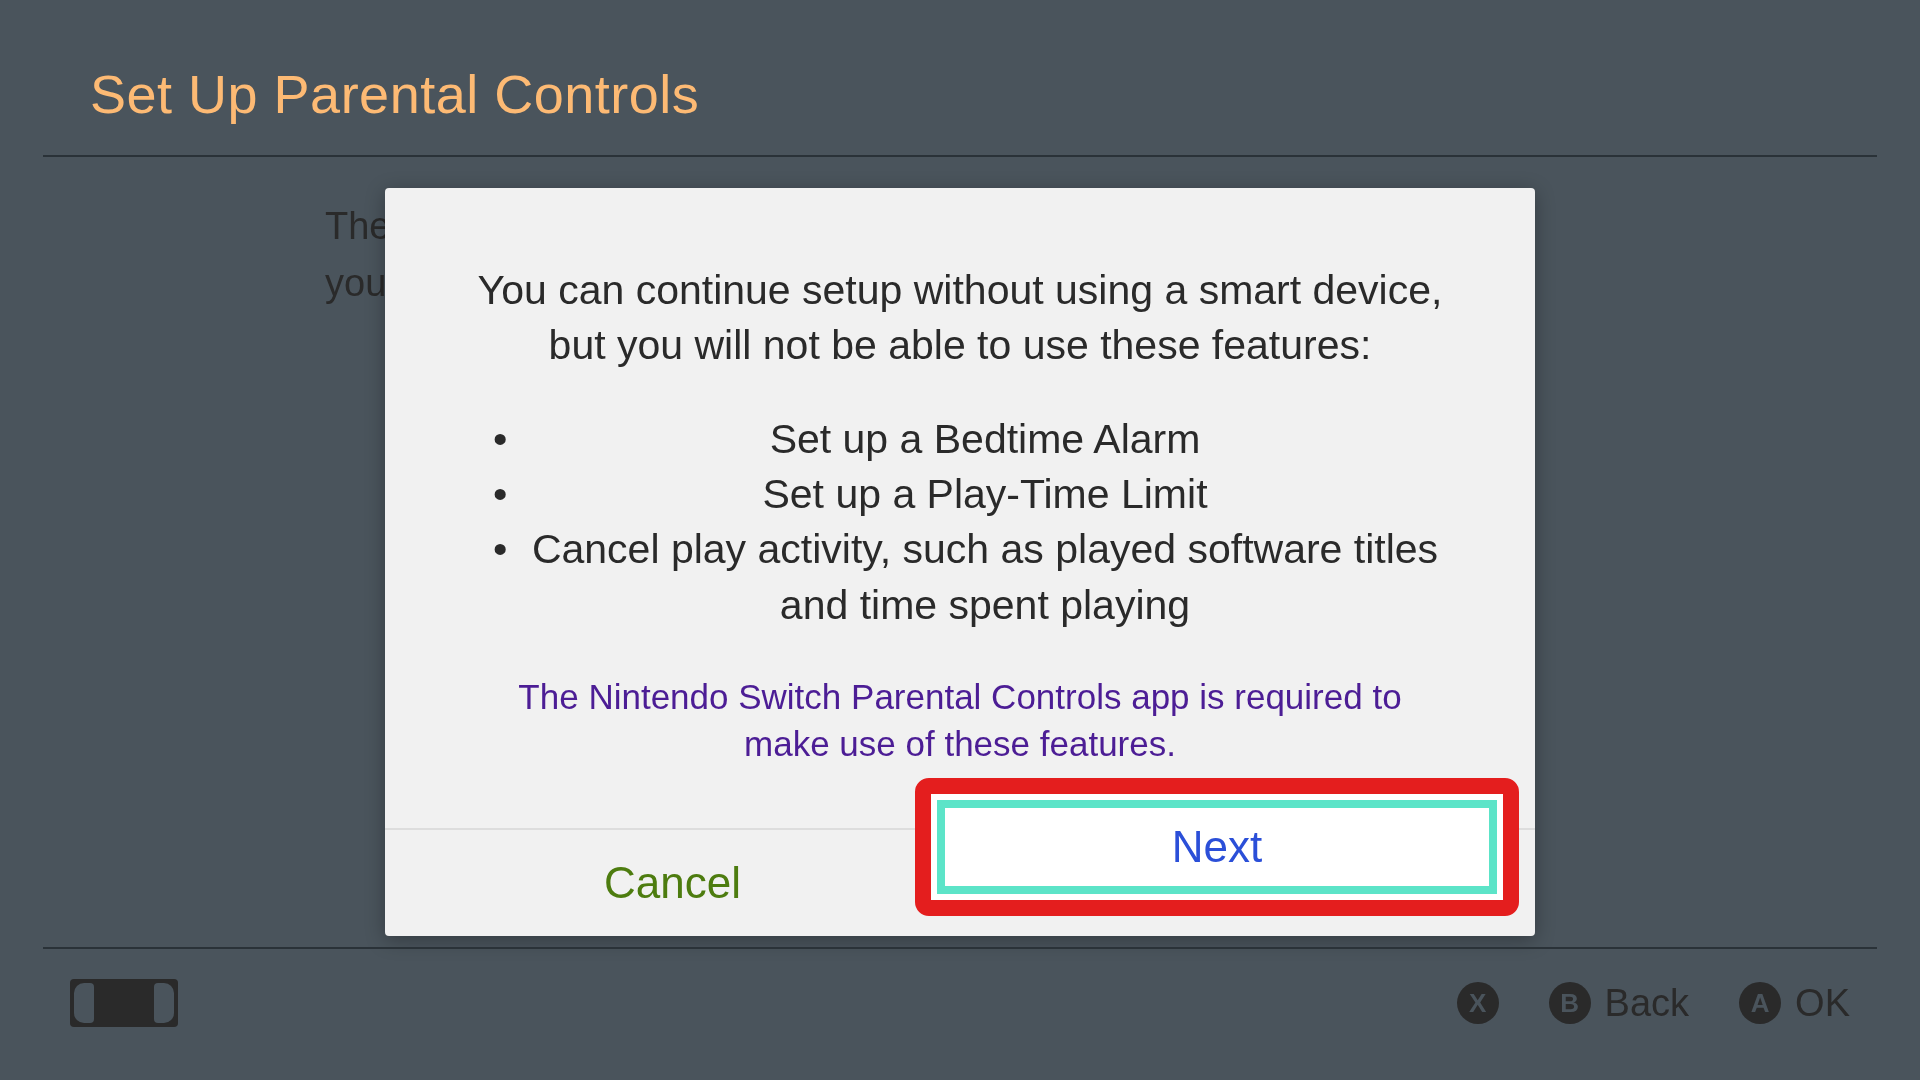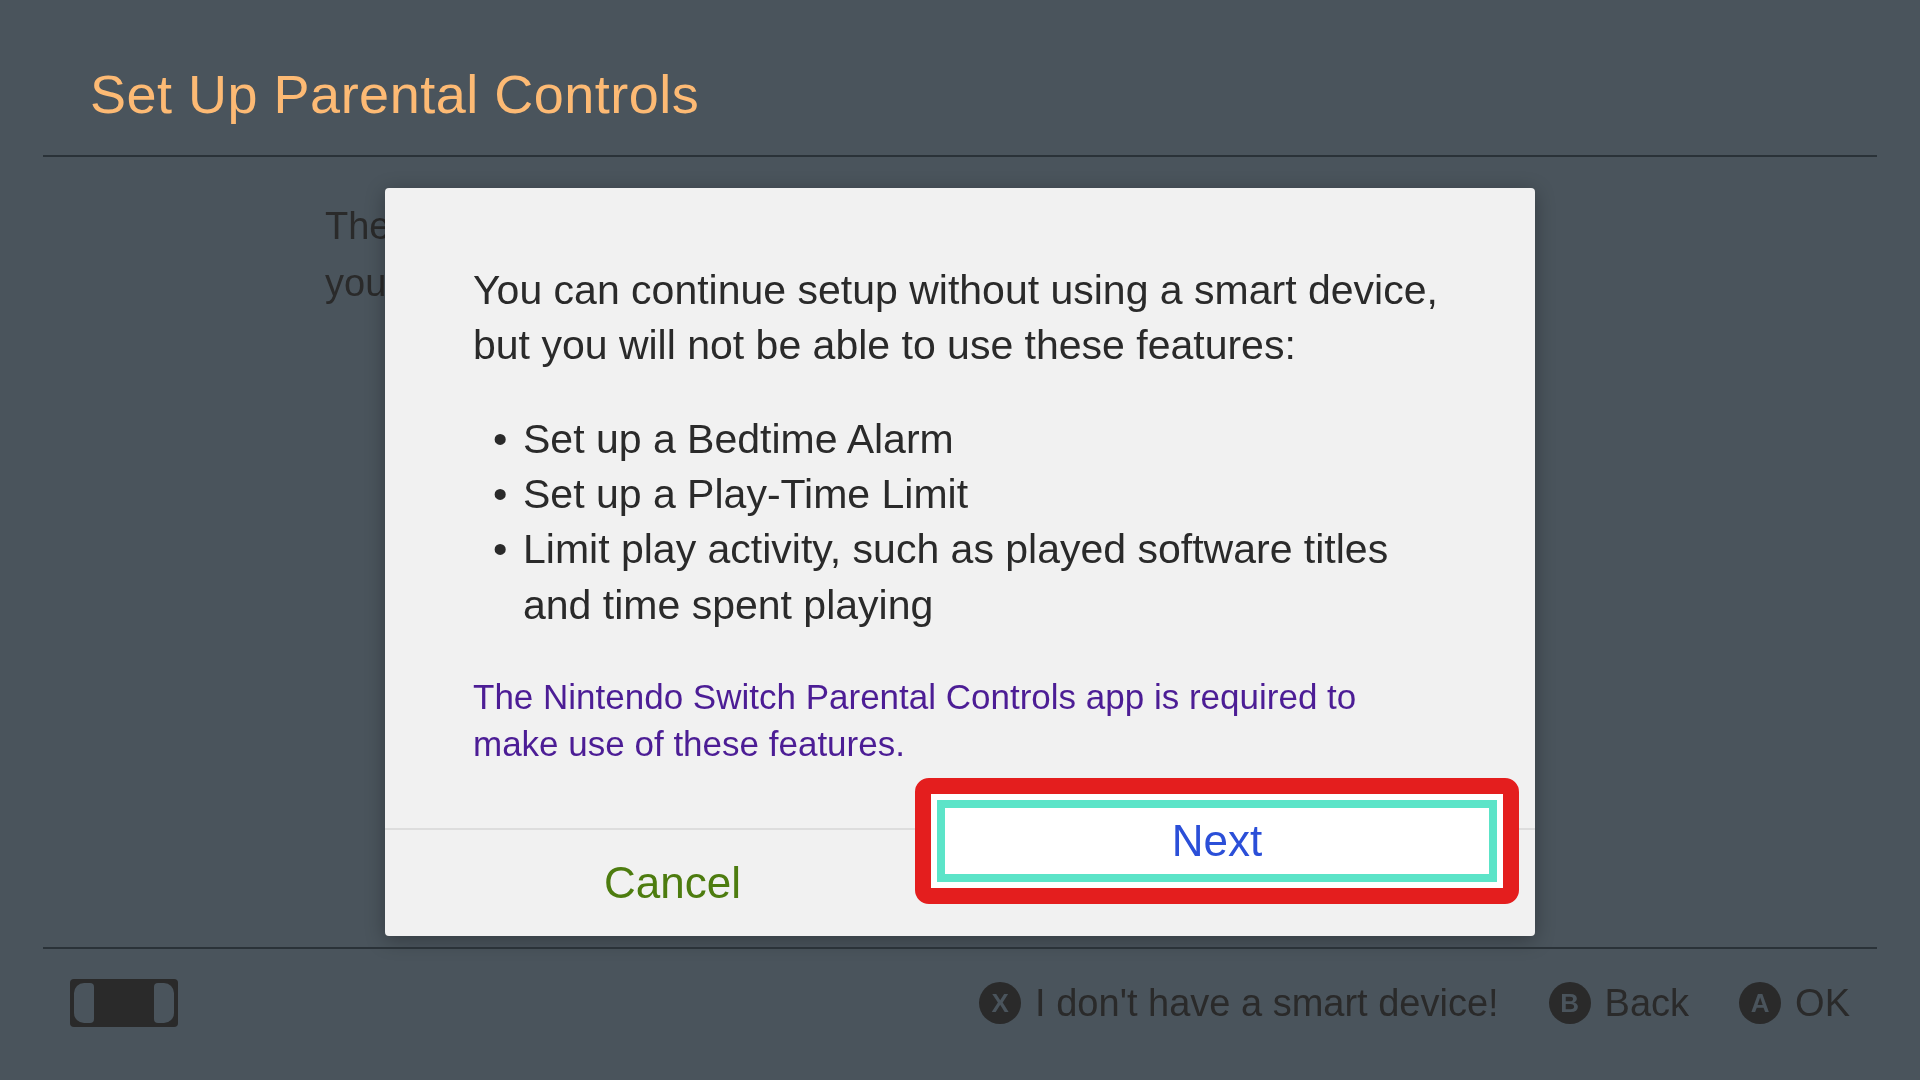--- a/index.html
+++ b/index.html
@@ -117,20 +117,21 @@
       left: 50%;
       transform: translateX(-50%);
       width: 1150px;
       background: #f1f1f1;
       border-radius: 4px;
       box-shadow: 0 4px 20px rgba(0,0,0,0.3);
     }
     .dialog-body {
       padding: 75px 88px 60px 88px;
       color: #2a2a2a;
+      text-align: center;
     }
     .dialog-intro {
       font-size: 41px;
       line-height: 1.35;
       margin-bottom: 38px;
     }
     .dialog-list {
       list-style: none;
       font-size: 41px;
       line-height: 1.35;
@@ -181,62 +182,61 @@
     }
     .highlight-inner {
       border: 8px solid #5ce4c8;
       background: #fff;
       display: flex;
       align-items: center;
       justify-content: center;
       font-size: 44px;
       color: #2b4fd8;
       width: 560px;
-      height: 82px;
+      height: 94px;
     }
   </style>
 </head>
 <body>
 
 <div class="screen">
   <div class="header">
     <h1 class="title">Set Up Parental Controls</h1>
   </div>
   <div class="divider-top"></div>
 
   <div class="content-bg">There is a Nintendo Switch Parental Controls app you can download to your smart device to set up and manage parental controls.</div>
 
   <div class="dialog">
     <div class="dialog-body">
       <p class="dialog-intro">You can continue setup without using a smart device, but you will not be able to use these features:</p>
       <ul class="dialog-list">
         <li>Set up a Bedtime Alarm</li>
         <li>Set up a Play-Time Limit</li>
-        <li>Limit play activity, such as played software titles and time spent playing</li>
+        <li>Cancel play activity, such as played software titles and time spent playing</li>
       </ul>
       <p class="dialog-note">The Nintendo Switch Parental Controls app is required to make use of these features.</p>
     </div>
     <div class="dialog-divider"></div>
     <div class="dialog-actions">
       <div class="dialog-button">Cancel</div>
       <div class="dialog-button"></div>
     </div>
   </div>
 
   <div class="highlight-box" style="top:755px; left:900px;">
     <div class="highlight-inner">Next</div>
   </div>
 
   <div class="divider-bottom"></div>
   <div class="footer">
     <div class="console-icon"></div>
     <div class="footer-actions">
       <div class="footer-action">
         <span class="btn-glyph">X</span>
-        <span>I don't have a smart device!</span>
       </div>
       <div class="footer-action">
         <span class="btn-glyph">B</span>
         <span>Back</span>
       </div>
       <div class="footer-action">
         <span class="btn-glyph">A</span>
         <span>OK</span>
       </div>
     </div>

